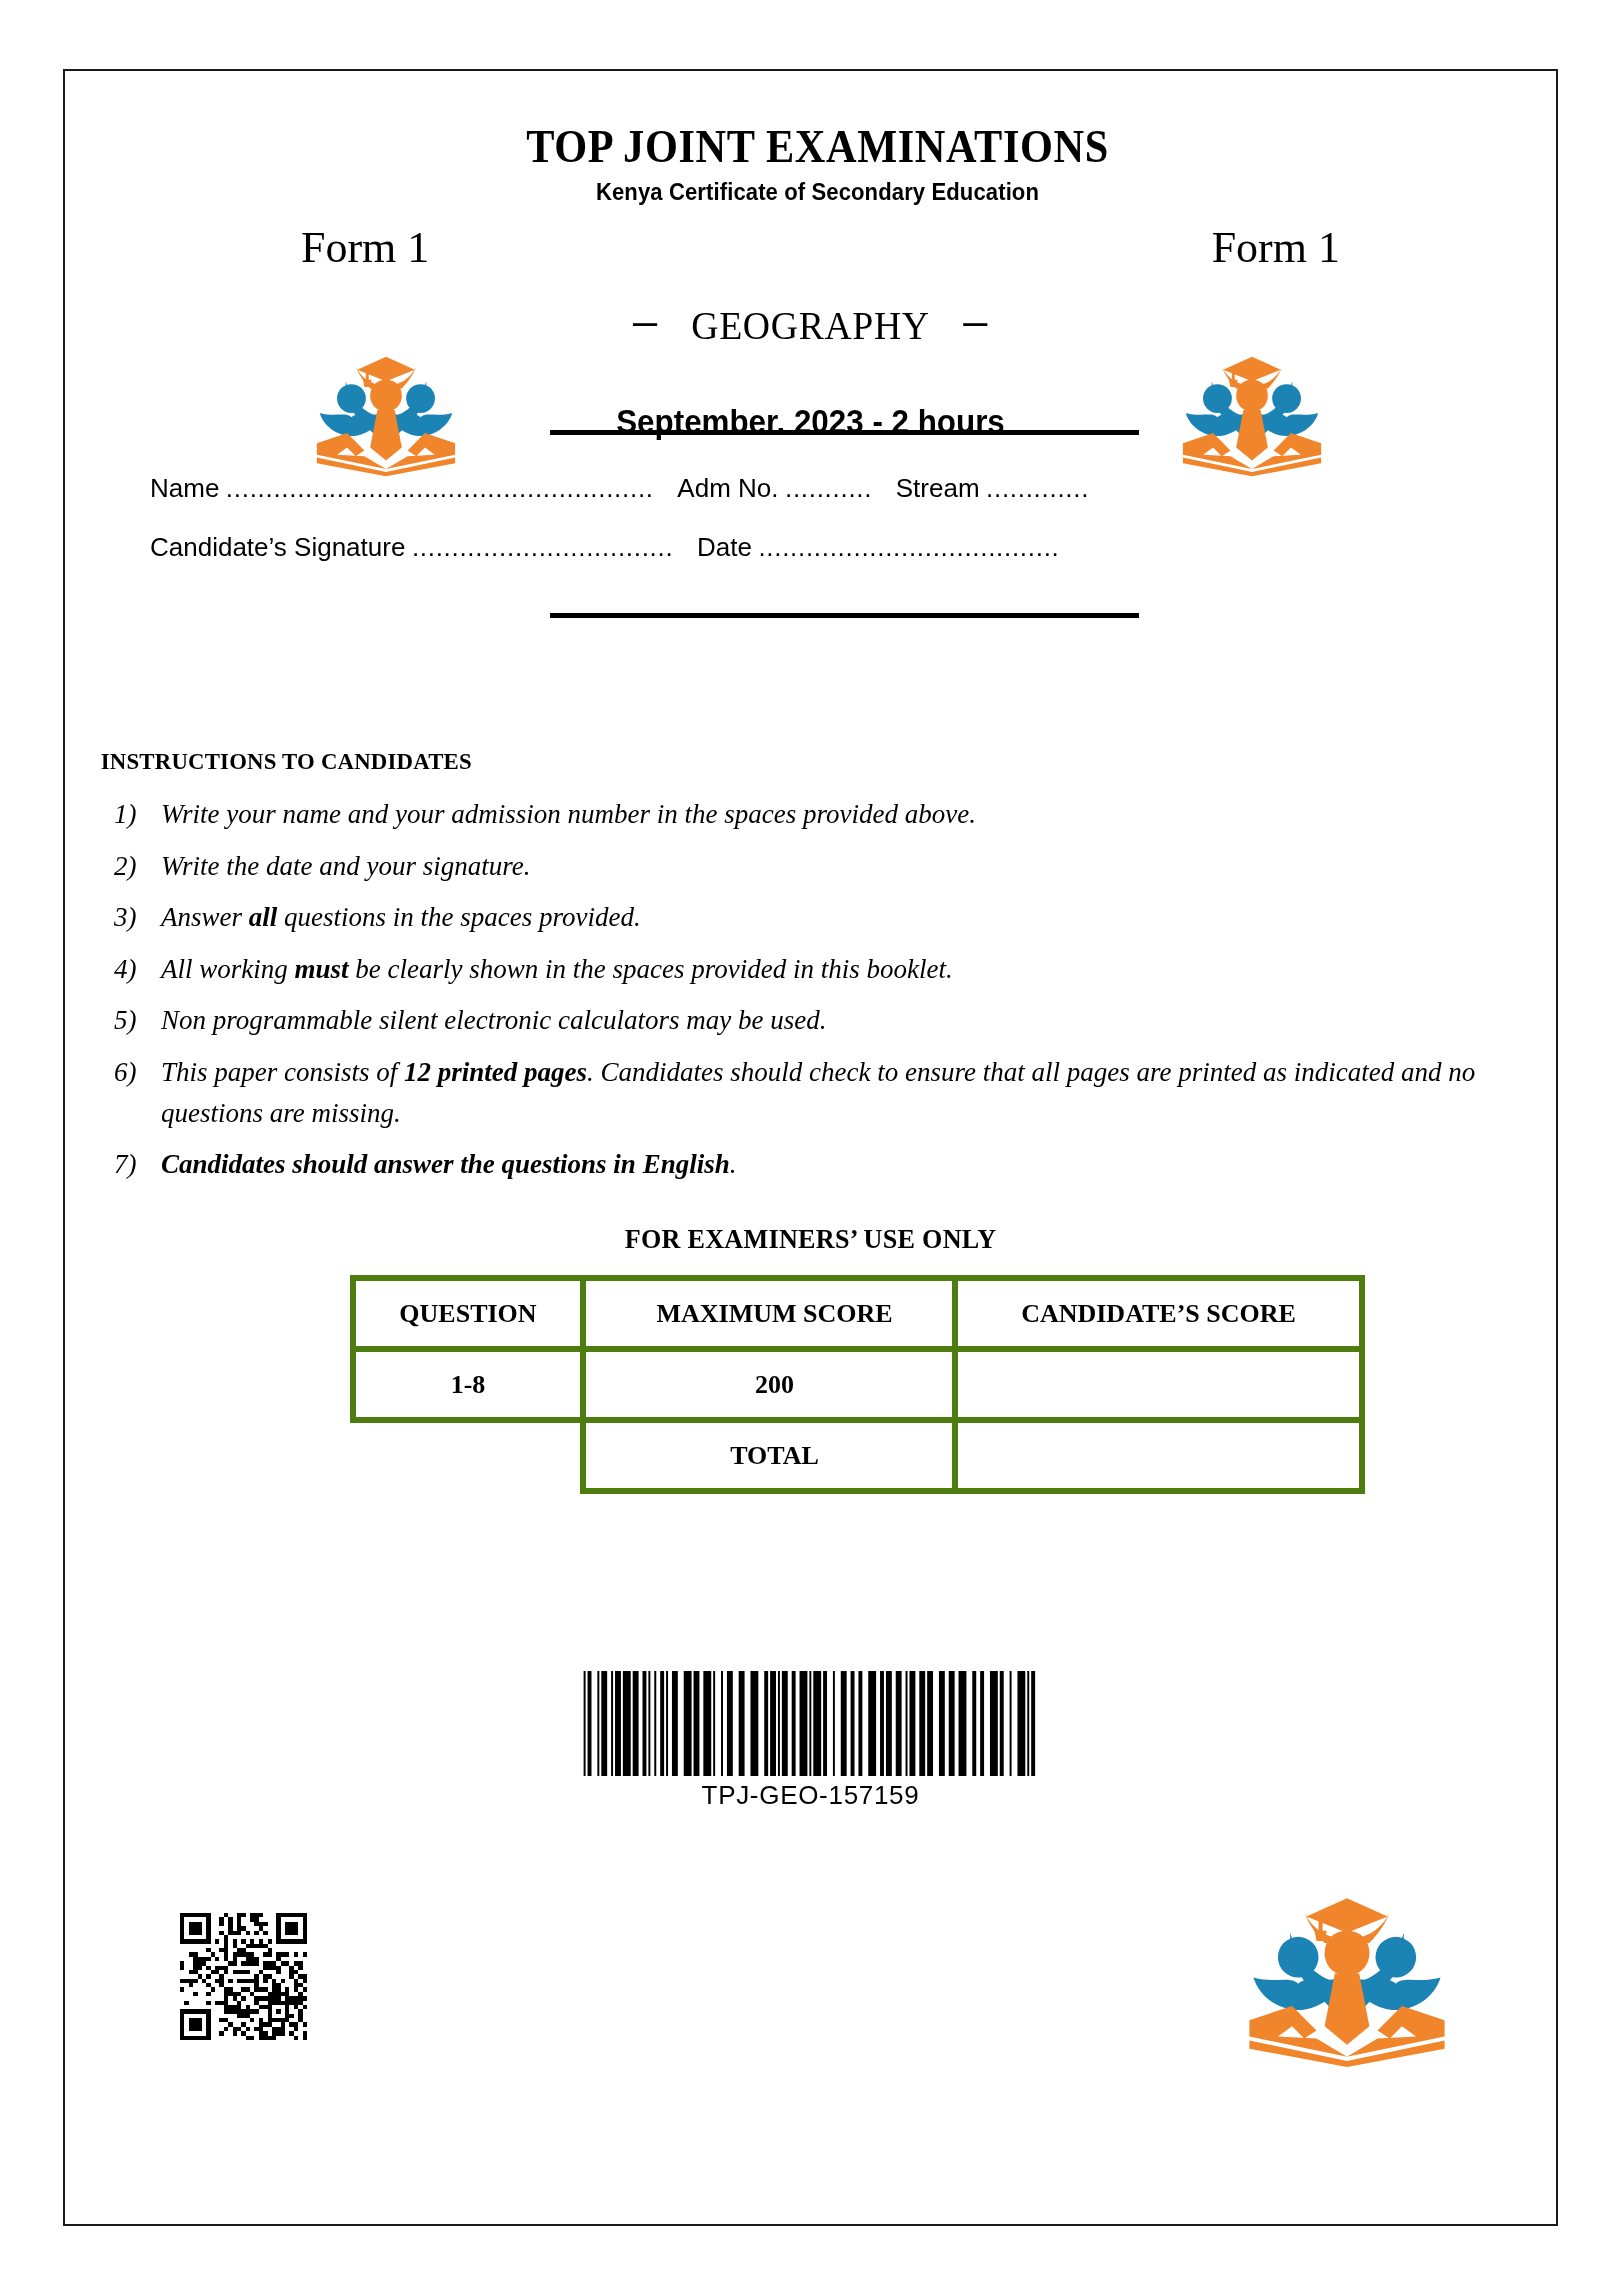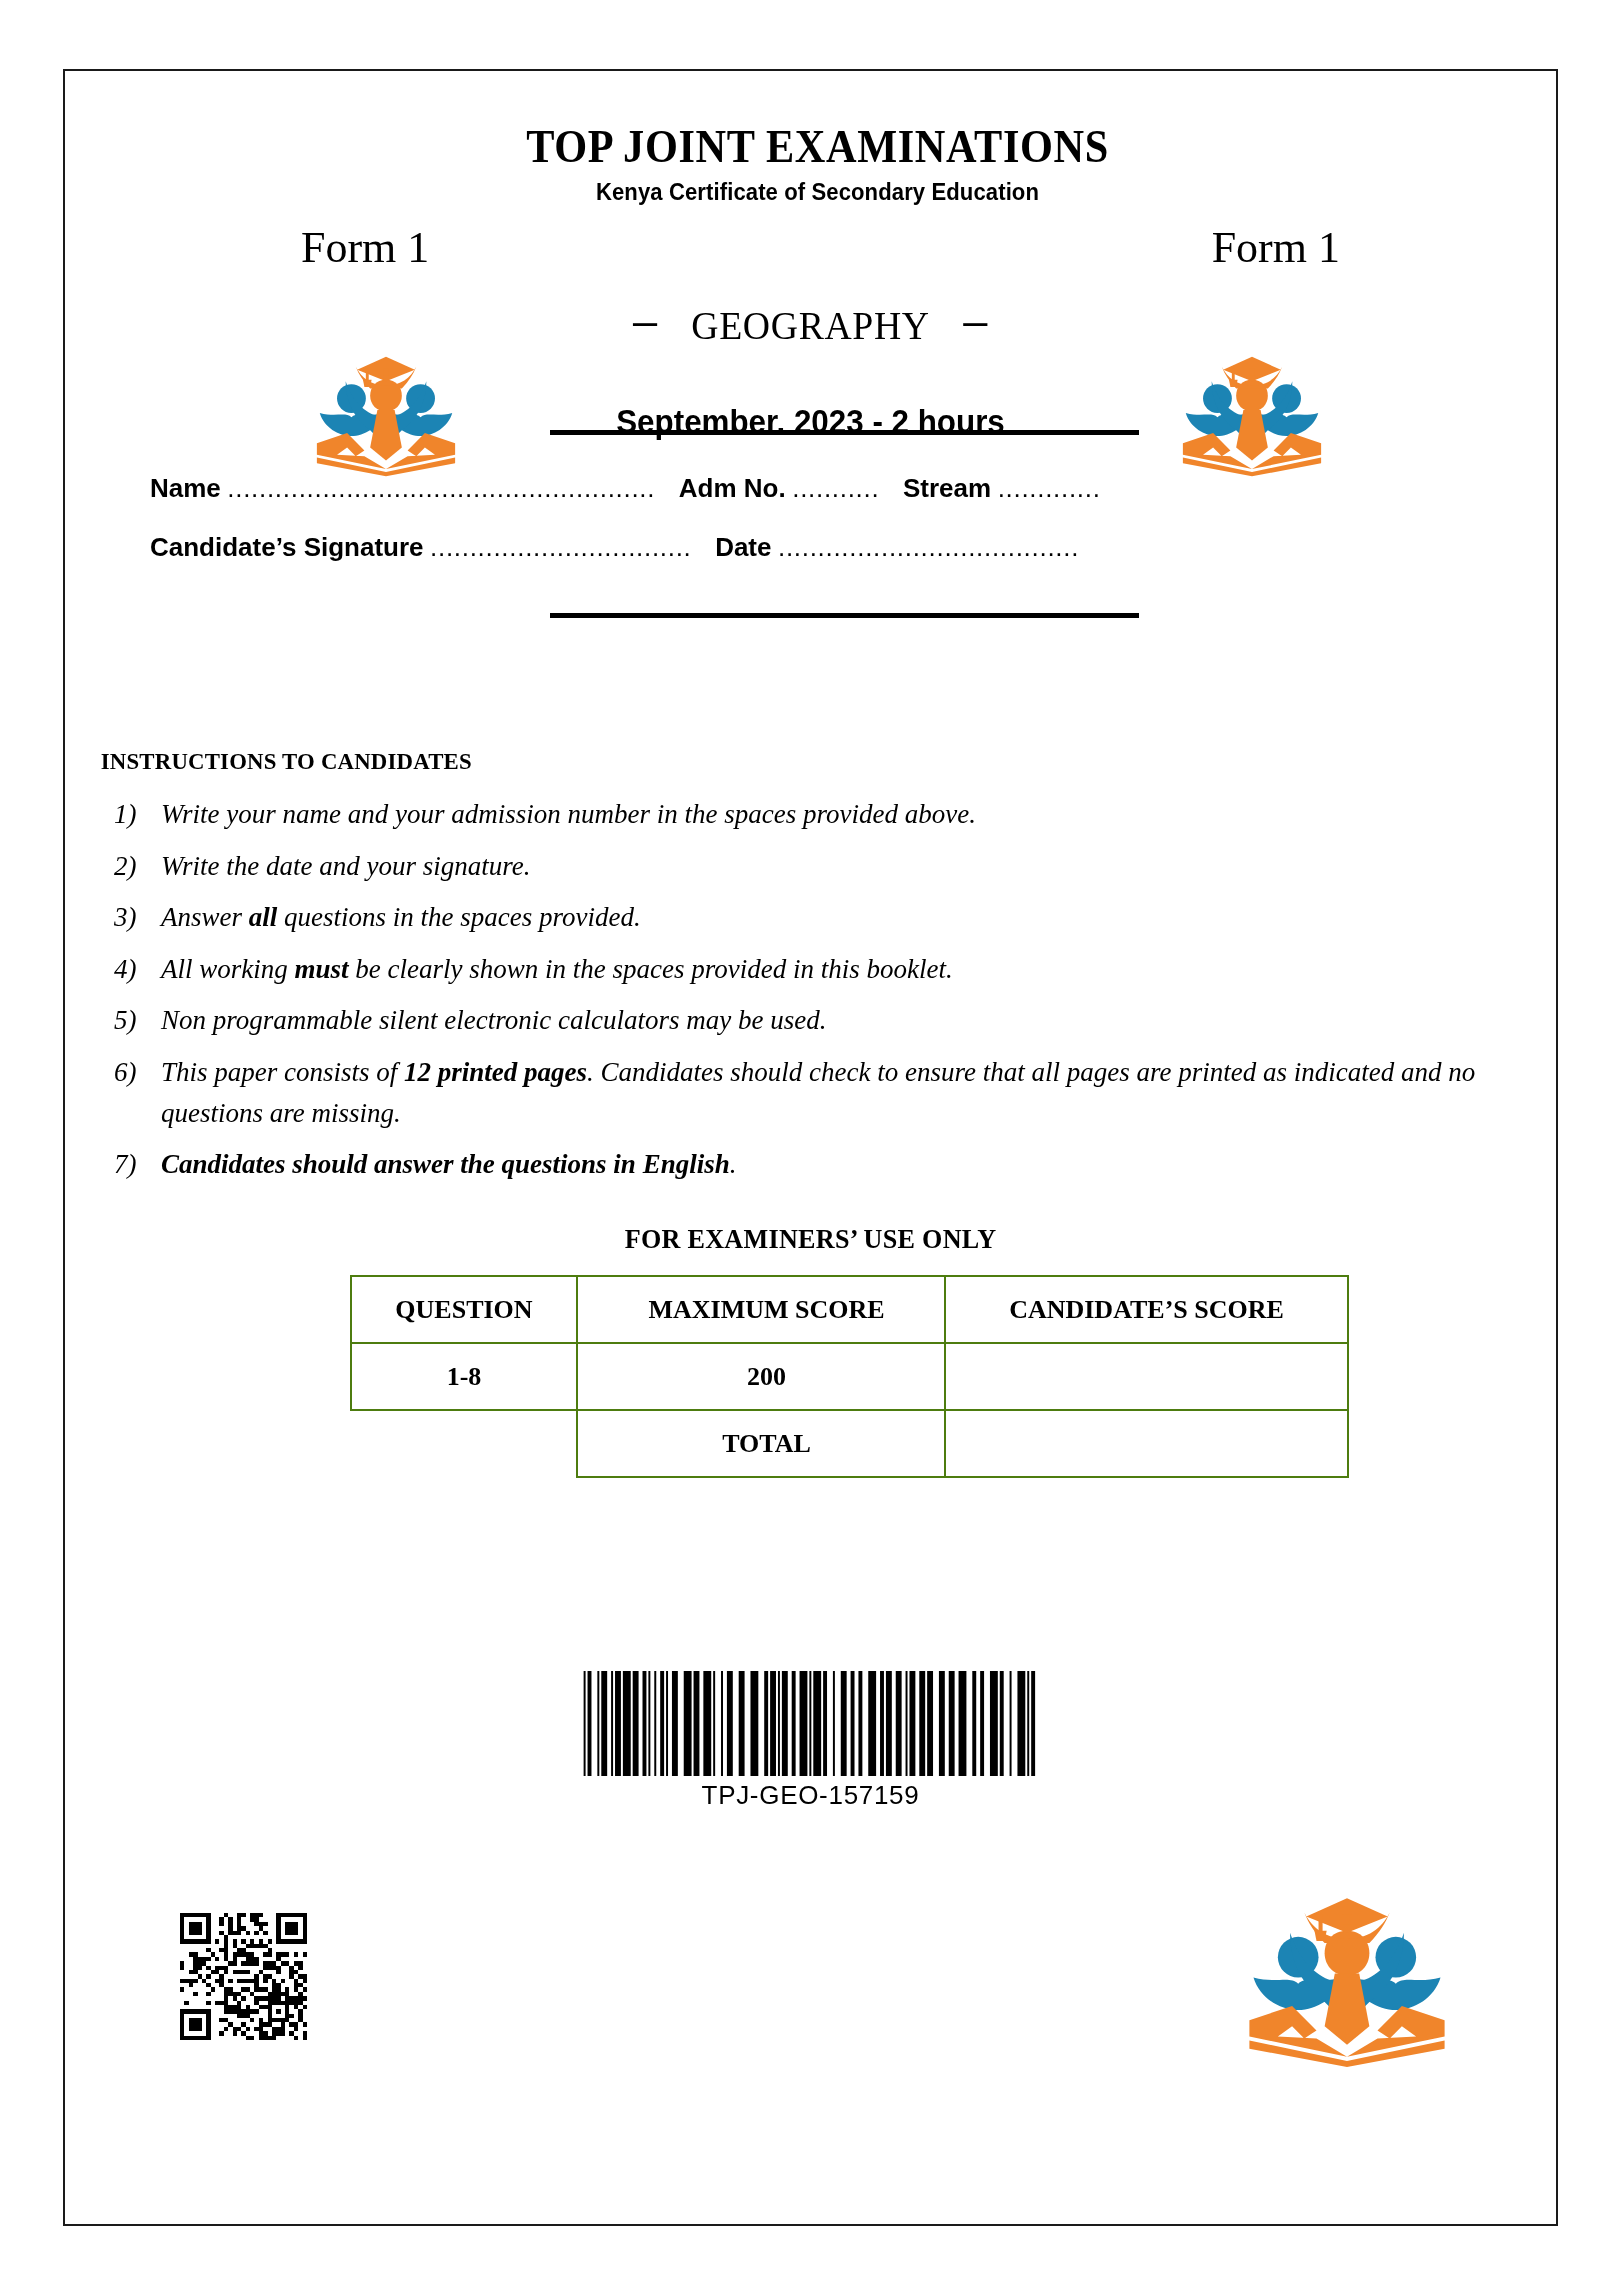--- a/index.html
+++ b/index.html
@@ -136,21 +136,21 @@
     width: 1322px;
     font-family: "Liberation Sans", sans-serif;
     font-size: 26px;
   }
   .cand-row {
     display: flex;
     align-items: baseline;
     margin-bottom: 27.5px;
     white-space: nowrap;
   }
-  .cand-label { padding-right: 6.5px; font-weight: bold; }
+  .cand-label { padding-right: 6.5px; }
   .dots { letter-spacing: 0.7px; }
   .gap-md { display: inline-block; width: 23.6px; }
 
   
   #instructions-heading {
     position: absolute;
     left: 26px;
     top: 677px;
     font-family: "Liberation Serif", serif;
     font-weight: bold;
@@ -196,21 +196,21 @@
     position: absolute;
     left: 285px;
     top: 1204px;
     border-collapse: collapse;
     font-family: "Liberation Serif", serif;
     font-weight: bold;
     font-size: 26px;
     text-align: center;
   }
   #examiners-table td {
-    border: 2px solid #4d7c0f;
+    border: 6px solid #4d7c0f;
     height: 63px;
     vertical-align: middle;
   }
   #examiners-table .c-question { width: 222px; }
   #examiners-table .c-max      { width: 353px; padding-left: 12px; }
   #examiners-table .c-cand     { width: 399px; }
   #examiners-table td.blank-nb {
     border: none;
   }
 

